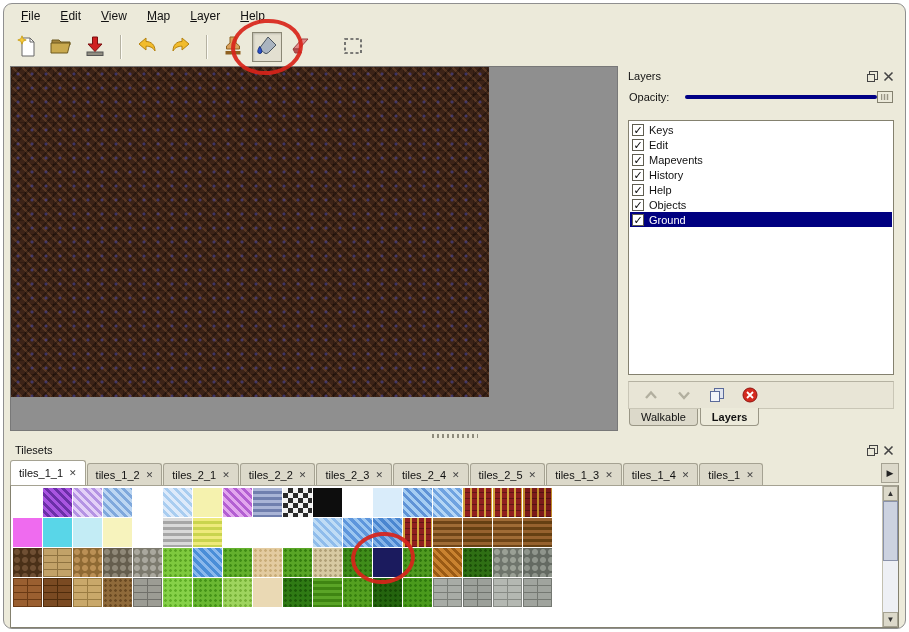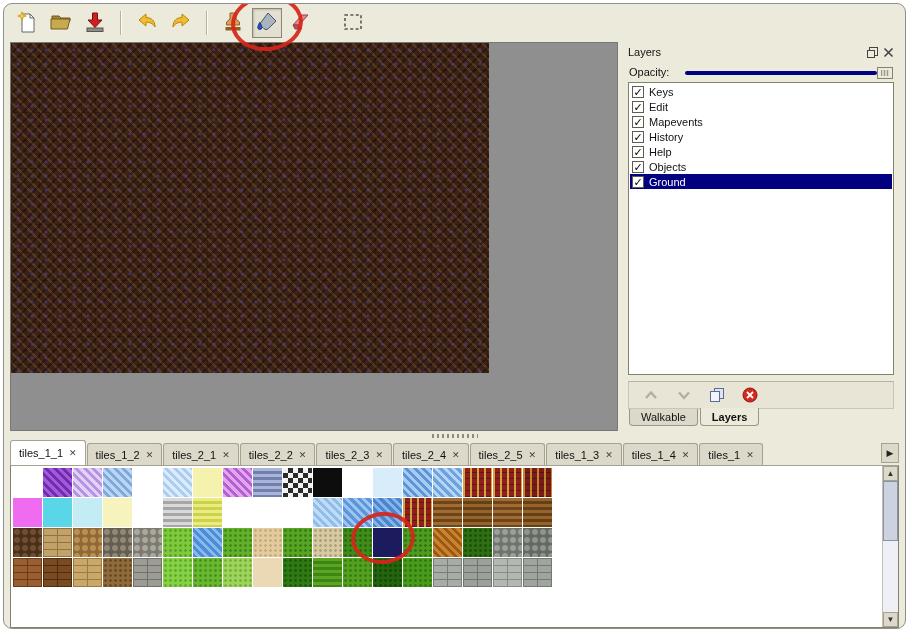--- a/index.html
+++ b/index.html
@@ -35,21 +35,21 @@
       repeating-linear-gradient(90deg, rgba(26,12,6,.35) 0 1px, transparent 1px 14px),
       repeating-linear-gradient(0deg, rgba(26,12,6,.35) 0 1px, transparent 1px 14px);
     background-size:14px 14px,10px 10px,10px 10px,14px 14px,14px 14px;
   }
   
   .layers-panel{width:276px;flex:0 0 auto;display:flex;flex-direction:column;}
   .panel-titlebar{height:20px;display:flex;align-items:center;justify-content:space-between;padding:2px 5px;flex:0 0 auto;}
   .panel-title{font-size:11px;}
   .titlebar-icons{display:flex;gap:5px;align-items:center;}
   .titlebar-icons svg{display:block;}
-  .opacity-row{display:flex;gap:16px;padding:4px 6px 2px 6px;flex:0 0 auto;}
+  .opacity-row{display:flex;align-items:center;gap:16px;padding:4px 6px 16px 6px;flex:0 0 auto;}
   .opacity-label{font-size:11px;}
   .slider{flex:1;position:relative;height:14px;cursor:pointer;}
   .slider-fill{position:absolute;left:0;right:16px;top:5px;height:4px;background:#000085;border-radius:2px;}
   .slider-handle{position:absolute;right:0;top:1px;width:16px;height:12px;background:#d9d6c8;
      border:1px solid #84816f;
      background-image:repeating-linear-gradient(90deg,#9a9786 0 1px,transparent 1px 3px);
      background-clip:content-box;padding:2px 3px;}
   .layer-list{flex:1;margin:0 5px;background:#ffffff;border:1px solid #84816f;overflow:hidden;padding:1px;}
   .layer-row{height:15px;display:flex;align-items:center;gap:5px;padding:0 2px;font-size:11px;cursor:default;}
   .layer-row.selected{background:#000080;color:#fff;}
@@ -96,20 +96,28 @@
   .anno{position:absolute;border:4px solid rgba(216,36,26,.92);border-radius:50%;
      transform:rotate(-5deg);pointer-events:none;z-index:60;}
   .anno-fill{left:50%;top:50%;width:72px;height:56px;margin:-28px 0 0 -36px;}
   .anno-tile{left:340px;top:46px;width:64px;height:52px;}
 </style>
 </head>
 <body>
 
 <div class="window">
 
+  <div class="menubar">
+    <div class="menu-item">File</div>
+    <div class="menu-item">Edit</div>
+    <div class="menu-item">View</div>
+    <div class="menu-item">Map</div>
+    <div class="menu-item">Layer</div>
+    <div class="menu-item">Help</div>
+  </div>
 
   <div class="toolbar">
     <div class="tbtn">
       <span>
         <svg viewBox="0 0 24 24" width="24" height="24">
             <path d="M7 4h8l4 4v14H7z" fill="#fff" stroke="#666"></path>
             <path d="M15 4v4h4" fill="none" stroke="#666"></path>
             <path d="M7 1.8 8.2 4.8 11.2 6 8.2 7.2 7 10.2 5.8 7.2 2.8 6l3-1.2z" fill="#f7c93c" stroke="#c79a10" stroke-width="0.8"></path>
           </svg>
       </span>
@@ -273,20 +281,36 @@
         <div class="ltab active">Layers</div>
       </div>
     </div>
   </div>
 
   <div class="splitter">
     <div class="splitter-grip"></div>
   </div>
 
   <div class="tilesets-panel">
+    <div class="panel-titlebar">
+      <span class="panel-title">Tilesets</span>
+      <span class="titlebar-icons">
+        <span>
+          <svg width="11" height="11">
+              <rect x="2.5" y="0.5" width="8" height="8" fill="none" stroke="#444"></rect>
+              <rect x="0.5" y="3.5" width="7" height="7" fill="#eceada" stroke="#444"></rect>
+            </svg>
+        </span>
+        <span>
+          <svg width="11" height="11">
+              <path d="M1.5 1.5 9.5 9.5 M9.5 1.5 1.5 9.5" stroke="#444" stroke-width="1.6"></path>
+            </svg>
+        </span>
+      </span>
+    </div>
     <div class="ts-tabstrip-wrap">
       <div class="ts-tabstrip">
           <div class="ts-tab active">
             <span>tiles_1_1</span>
             <span class="tab-close">✕</span>
           </div>
           <div class="ts-tab">
             <span>tiles_1_2</span>
             <span class="tab-close">✕</span>
           </div>

